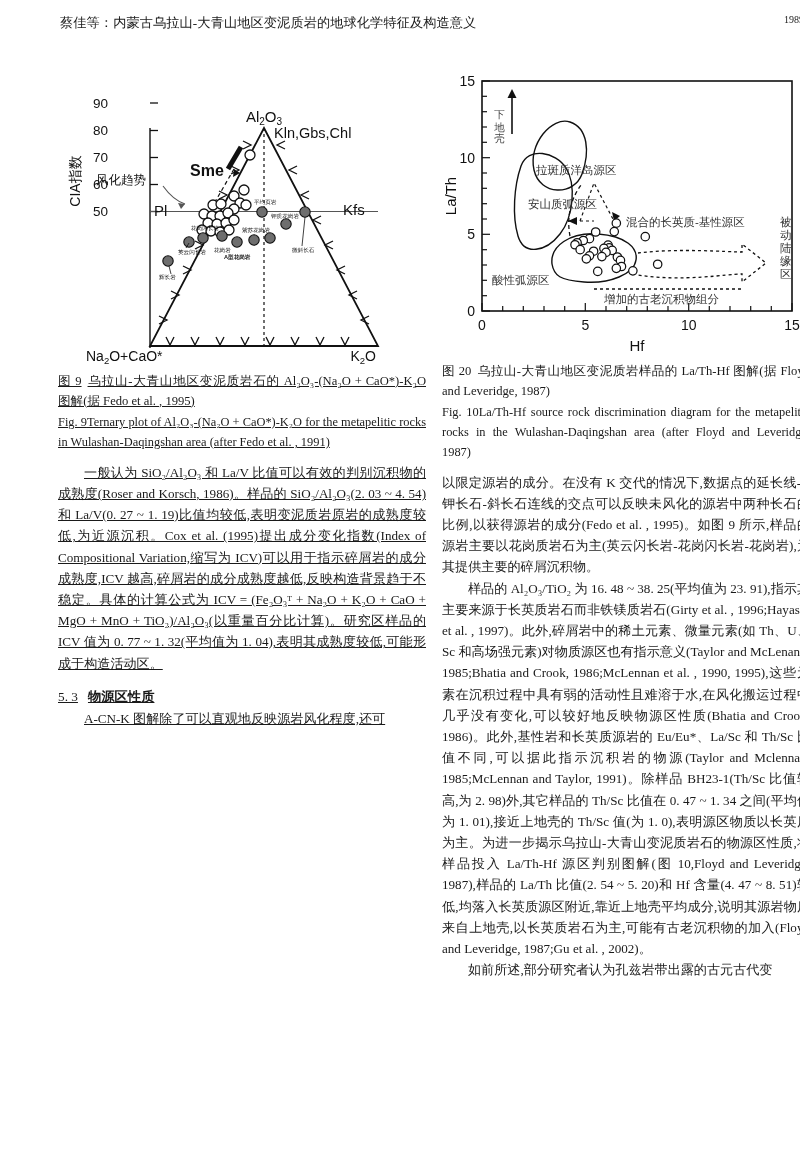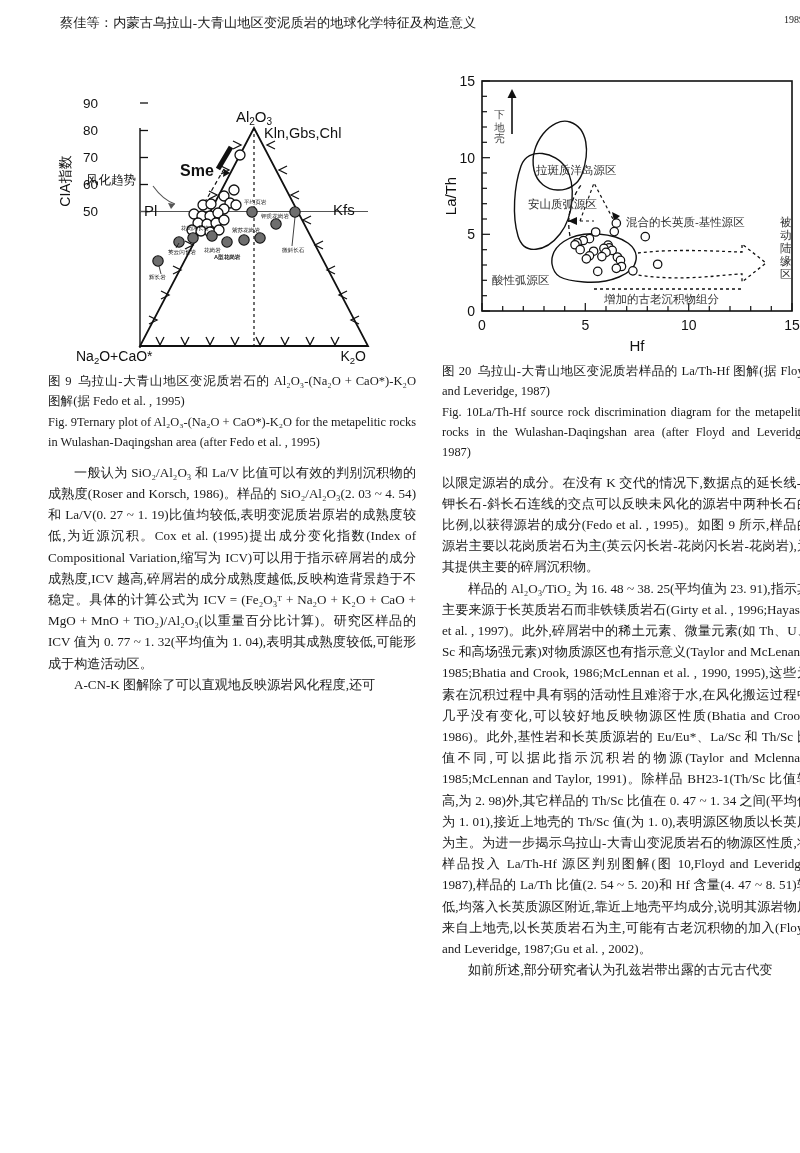--- a/index.html
+++ b/index.html
@@ -6,21 +6,21 @@
   body{width:800px;height:1153px;font-family:"Liberation Serif","DejaVu Serif",serif;color:#1a1a1a;position:relative;}
   .page{width:800px;height:1153px;position:relative;overflow:hidden;margin-left:32px;}
 
   
   .header{position:absolute;left:0;top:14px;width:800px;height:26px;}
   .header .htitle{position:absolute;left:28px;top:0;font-size:13.2px;letter-spacing:0.1px;white-space:nowrap;}
   .header .hpage{position:absolute;right:28px;top:0;font-size:10px;}
 
   
   .col{position:absolute;top:56px;width:368px;}
-  .col-left{left:16px;}
+  .col-left{left:26px;text-decoration:underline;}
   .col-right{left:410px;}
 
   
   .figbox{position:relative;width:368px;}
   .cap{font-size:12.6px;line-height:1.55;text-align:justify;text-justify:inter-ideograph;margin-top:6px;}
   .cap .lbl{margin-right:6px;}
   .cap-en{font-size:12.4px;line-height:1.6;text-align:justify;margin-top:2px;}
 
   
   p.body{font-size:13.1px;line-height:1.62;text-align:justify;text-justify:inter-ideograph;margin:0;text-indent:0;}
@@ -176,29 +176,32 @@
         <text x="96" y="160" font-size="15" fill="#111">Pl</text>
         <text x="285" y="159" font-size="15" fill="#111">Kfs</text>
         <text x="28" y="305" font-size="14" fill="#111">Na<tspan font-size="9.5" dy="3">2</tspan><tspan dy="-3">O+CaO*</tspan></text>
         <text x="318" y="305" font-size="14" fill="#111" text-anchor="end">K<tspan font-size="9.5" dy="3">2</tspan><tspan dy="-3">O</tspan></text>
       </svg>
 
       <div class="cap">
         <span class="lbl">图 9</span><span>乌拉山-大青山地区变泥质岩石的 Al₂O₃-(Na₂O + CaO*)-K₂O 图解(据 Fedo et al. , 1995)</span>
       </div>
       <div class="cap-en">
-        <span class="lbl">Fig. 9</span><span>Ternary plot of Al₂O₃-(Na₂O + CaO*)-K₂O for the metapelitic rocks in Wulashan-Daqingshan area (after Fedo et al. , 1995)</span>
+        <span class="lbl">Fig. 9</span><span>Ternary plot of Al₂O₃-(Na₂O + CaO*)-K₂O for the metapelitic rocks in Wulashan-Daqingshan area (after Fedo et al. , 1991)</span>
       </div>
     </div>
 
     <div class="gap"></div>
 
 
     <p class="body ind">一般认为 SiO₂/Al₂O₃ 和 La/V 比值可以有效的判别沉积物的成熟度(Roser and Korsch, 1986)。样品的 SiO₂/Al₂O₃(2. 03 ~ 4. 54)和 La/V(0. 27 ~ 1. 19)比值均较低,表明变泥质岩原岩的成熟度较低,为近源沉积。Cox et al. (1995)提出成分变化指数(Index of Compositional Variation,缩写为 ICV)可以用于指示碎屑岩的成分成熟度,ICV 越高,碎屑岩的成分成熟度越低,反映构造背景趋于不稳定。具体的计算公式为 ICV = (Fe₂O₃ᵀ + Na₂O + K₂O + CaO + MgO + MnO + TiO₂)/Al₂O₃(以重量百分比计算)。研究区样品的 ICV 值为 0. 77 ~ 1. 32(平均值为 1. 04),表明其成熟度较低,可能形成于构造活动区。</p>
 
+    <h3 class="sect">
+      <span class="num">5. 3</span><span>物源区性质</span>
+    </h3>
     <p class="body ind">A-CN-K 图解除了可以直观地反映源岩风化程度,还可</p>
   </div>
 
   <div class="col col-right">
 
     <div class="figbox">
       <svg width="368" height="300" viewBox="0 0 368 300">
 
         <rect x="40" y="25" width="310" height="230" fill="none" stroke="#111" stroke-width="1.6"></rect>
 

